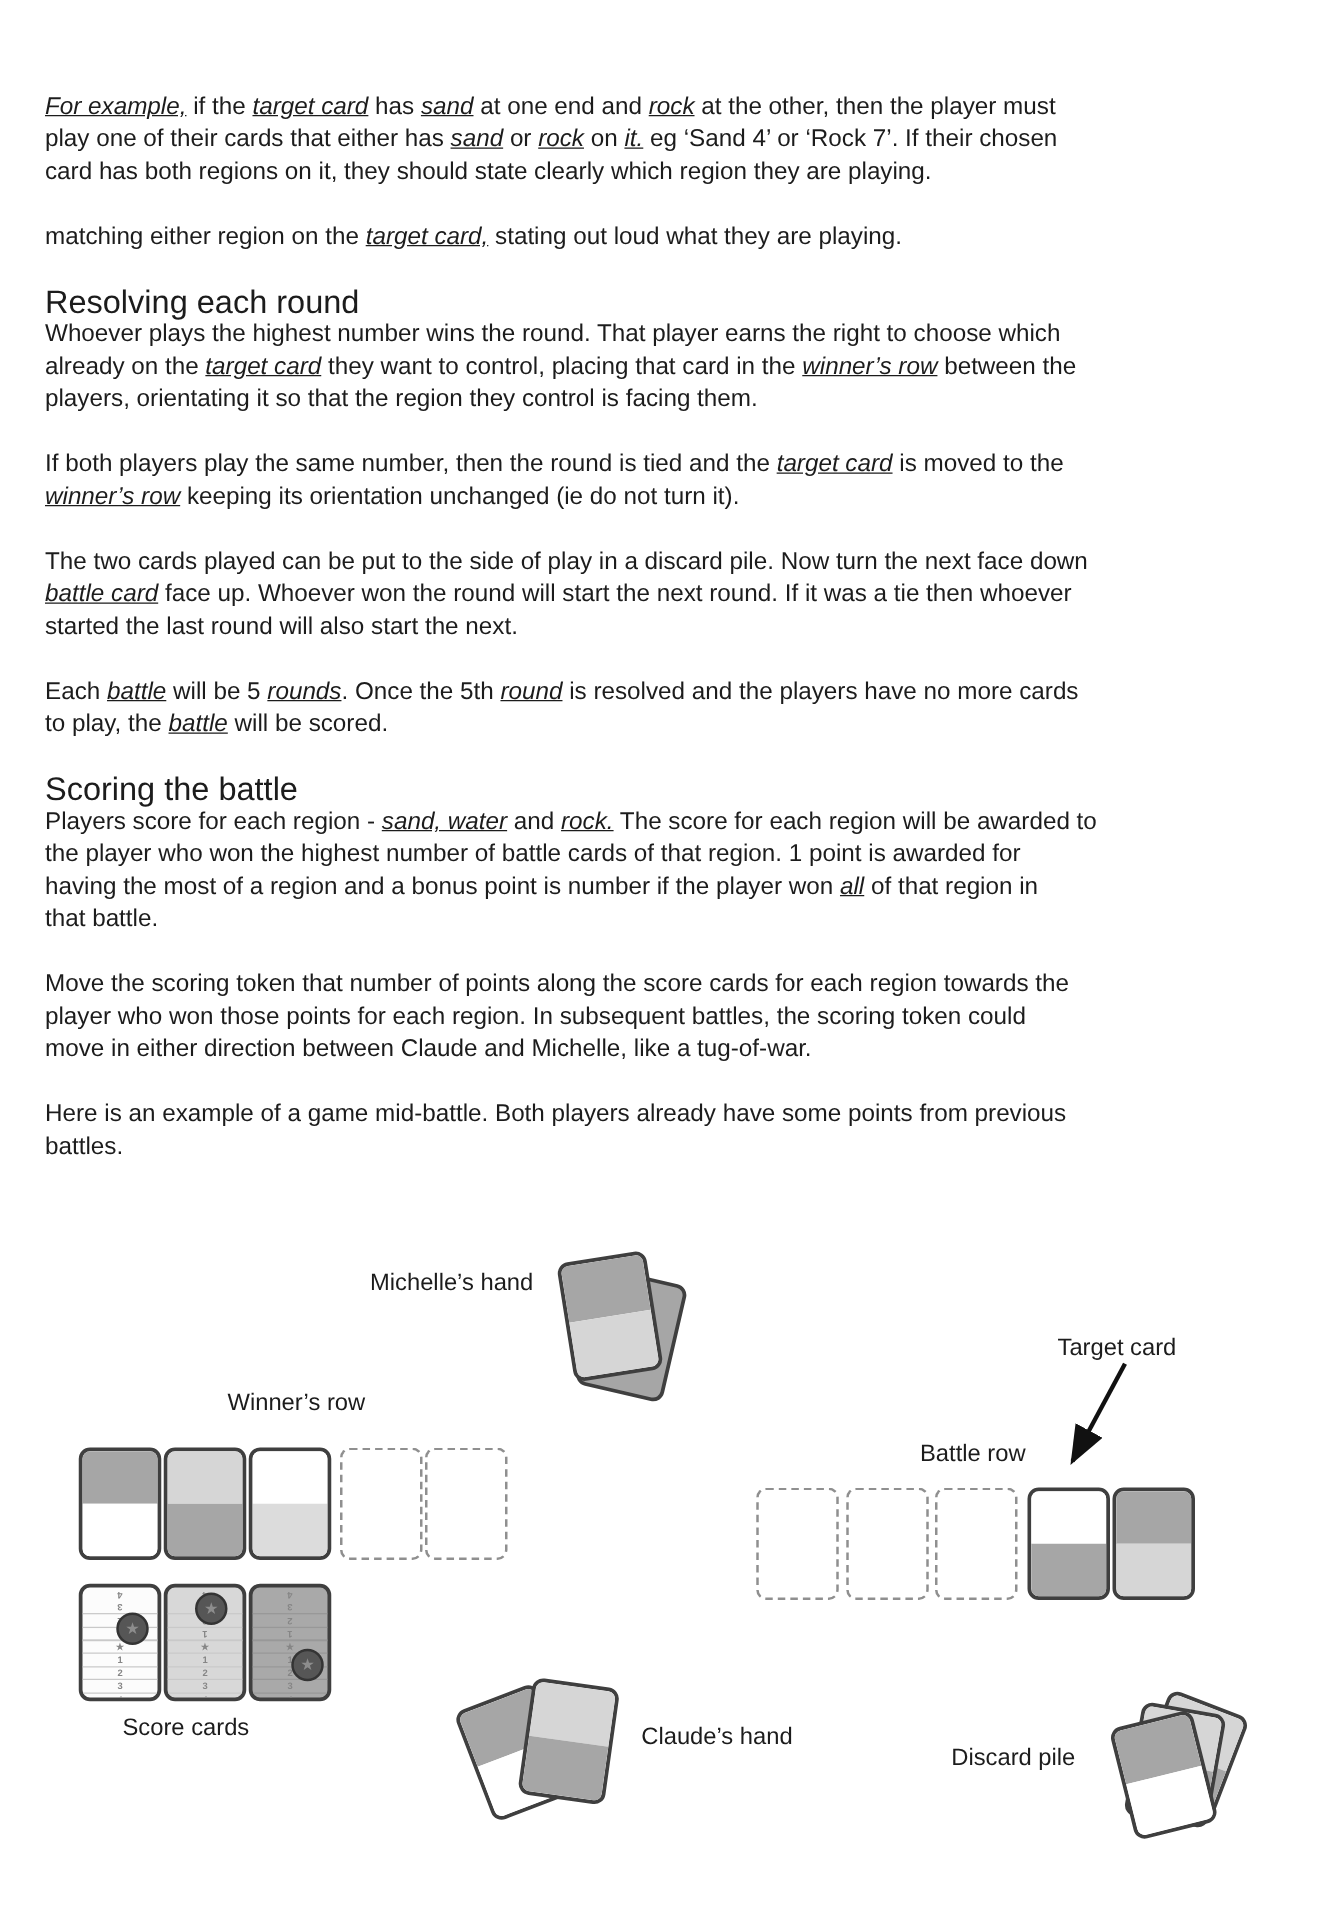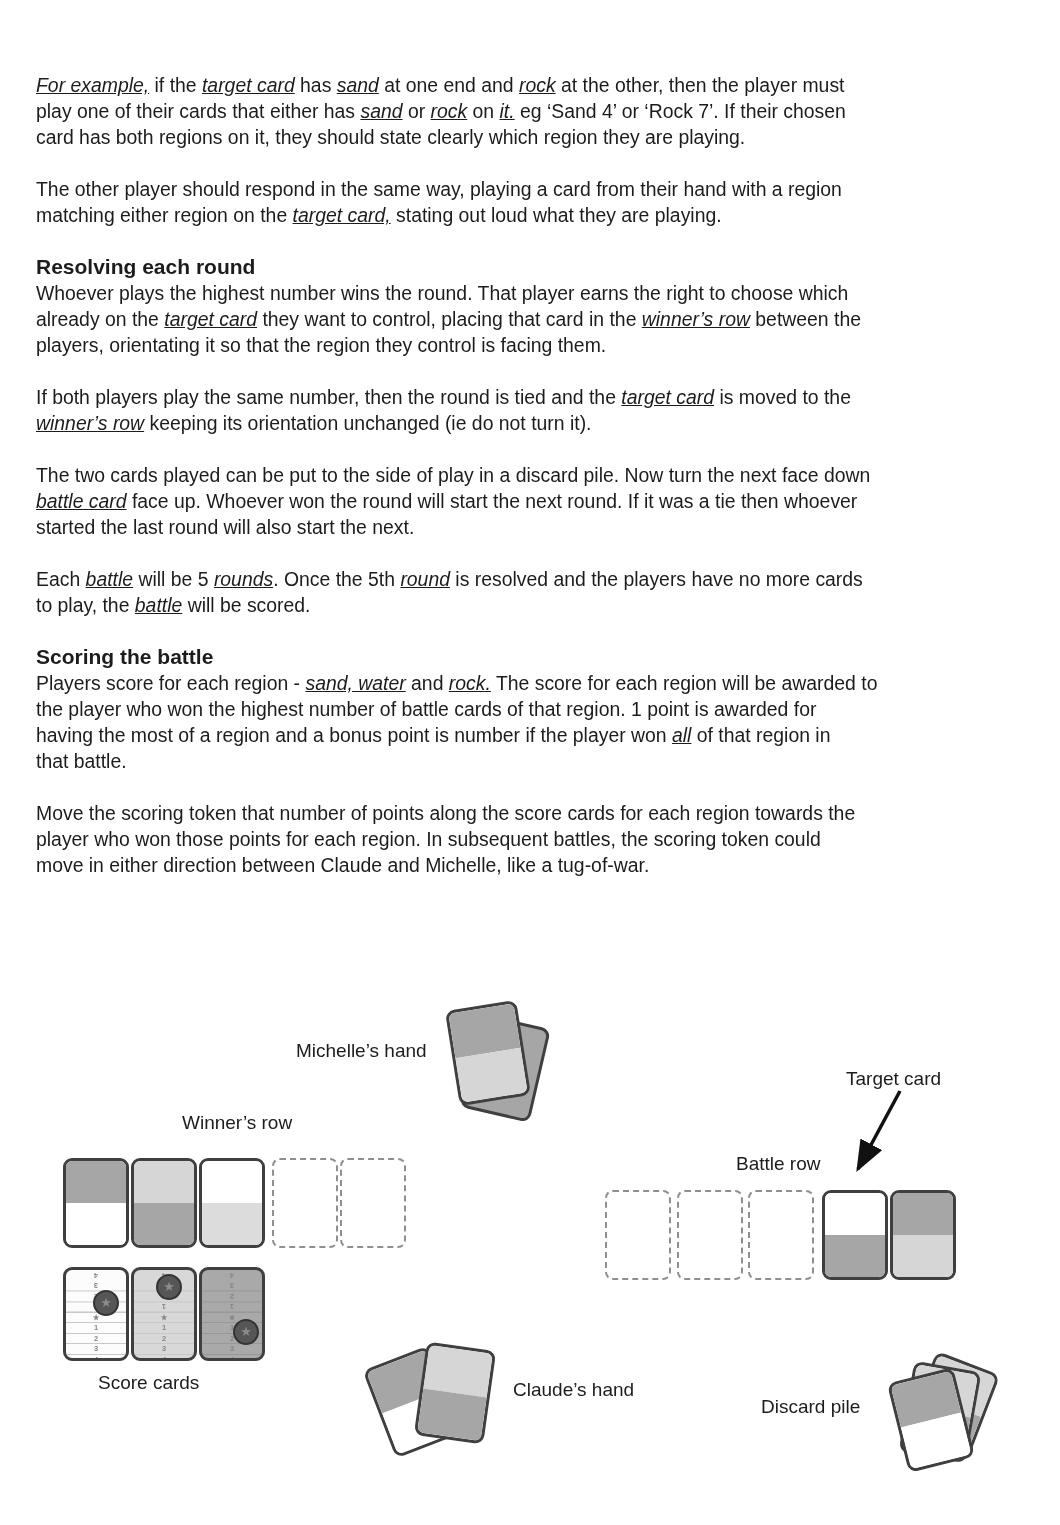--- a/index.html
+++ b/index.html
@@ -1,21 +1,21 @@
 <!DOCTYPE html>
 <html><head>
 <meta charset="utf-8">
 <style>
   html,body{margin:0;padding:0;background:#ffffff;}
   .page{position:relative;width:1060px;height:1525px;background:#ffffff;overflow:hidden;
         font-family:"Liberation Sans", sans-serif;color:#1c1c1c;}
   
   .text-column{position:absolute;left:36px;top:72px;width:1006px;font-size:19.4px;line-height:26px;}
   .text-column p{margin:0 0 26px 0;}
-  .text-column h3{margin:0;font-size:21px;line-height:26px;font-weight:bold;}
+  .text-column h3{margin:0;font-size:26px;line-height:26px;font-weight:normal;}
   .line{display:block;white-space:nowrap;}
   em{font-style:italic;text-decoration:underline;}
   
   .dlabel{position:absolute;font-size:19px;line-height:22px;color:#1c1c1c;white-space:nowrap;}
   .cardgroup{position:absolute;}
   .card{position:absolute;box-sizing:border-box;border-radius:9px;overflow:hidden;background:#fff;}
   .card.solid{border:3px solid #3f3f3f;}
   .card.dashed{border:2px dashed #8f8f8f;border-radius:8px;background:transparent;}
   .half{position:absolute;left:0;right:0;height:50%;}
   .half.t{top:0;}
@@ -33,21 +33,20 @@
 
 <div class="page">
 
   <div class="text-column" id="text-column">
       <p>
         <span class="line"><em>For example,</em><span> if the </span><em>target card</em><span> has </span><em>sand</em><span> at one end and </span><em>rock</em><span> at the other, then the player must</span></span>
         <span class="line"><span>play one of their cards that either has </span><em>sand</em><span> or </span><em>rock</em><span> on </span><em>it.</em><span> eg ‘Sand 4’ or ‘Rock 7’. If their chosen</span></span>
         <span class="line"><span>card has both regions on it, they should state clearly which region they are playing.</span></span>
       </p>
       <p>
-        <span class="line"><span>The other player should respond in the same way, playing a card from their hand with a region</span></span>
         <span class="line"><span>matching either region on the </span><em>target card,</em><span> stating out loud what they are playing.</span></span>
       </p>
       <h3>Resolving each round</h3>
       <p>
         <span class="line"><span>Whoever plays the highest number wins the round. That player earns the right to choose which</span></span>
         <span class="line"><span>already on the </span><em>target card</em><span> they want to control, placing that card in the </span><em>winner’s row</em><span> between the</span></span>
         <span class="line"><span>players, orientating it so that the region they control is facing them.</span></span>
       </p>
       <p>
         <span class="line"><span>If both players play the same number, then the round is tied and the </span><em>target card</em><span> is moved to the</span></span>
@@ -67,23 +66,27 @@
         <span class="line"><span>Players score for each region - </span><em>sand, water</em><span> and </span><em>rock.</em><span> The score for each region will be awarded to</span></span>
         <span class="line"><span>the player who won the highest number of battle cards of that region. 1 point is awarded for</span></span>
         <span class="line"><span>having the most of a region and a bonus point is number if the player won </span><em>all</em><span> of that region in</span></span>
         <span class="line"><span>that battle.</span></span>
       </p>
       <p>
         <span class="line"><span>Move the scoring token that number of points along the score cards for each region towards the</span></span>
         <span class="line"><span>player who won those points for each region. In subsequent battles, the scoring token could</span></span>
         <span class="line"><span>move in either direction between Claude and Michelle, like a tug-of-war.</span></span>
       </p>
-    </div>
-
-  <div class="dlabel" style="left:296px;top:1040px;">Michelle’s hand</div>
+      <p>
+        <span class="line"><span>Here is an example of a game mid-battle. Both players already have some points from previous</span></span>
+        <span class="line"><span>battles.</span></span>
+      </p>
+    </div>
+
+  <div class="dlabel" style="left:296px;top:1016px;">Michelle’s hand</div>
   <div class="dlabel" style="left:182px;top:1112px;">Winner’s row</div>
   <div class="dlabel" style="left:846px;top:1068px;">Target card</div>
   <div class="dlabel" style="left:736px;top:1153px;">Battle row</div>
   <div class="dlabel" style="left:98px;top:1372px;">Score cards</div>
   <div class="dlabel" style="left:513px;top:1379px;">Claude’s hand</div>
   <div class="dlabel" style="left:761px;top:1396px;">Discard pile</div>
 
   <div class="cardgroup" id="michelles-hand" style="left:445px;top:1000px;width:120px;height:125px;">
       <div class="card solid" style="width: 72px; height: 96px; background: rgb(166, 166, 166); left: 24px; top: 20px; transform: rotate(13deg);"></div>
       <div class="card solid" style="width: 72px; height: 96px; left: 7px; top: 5px; transform: rotate(-9deg);">

